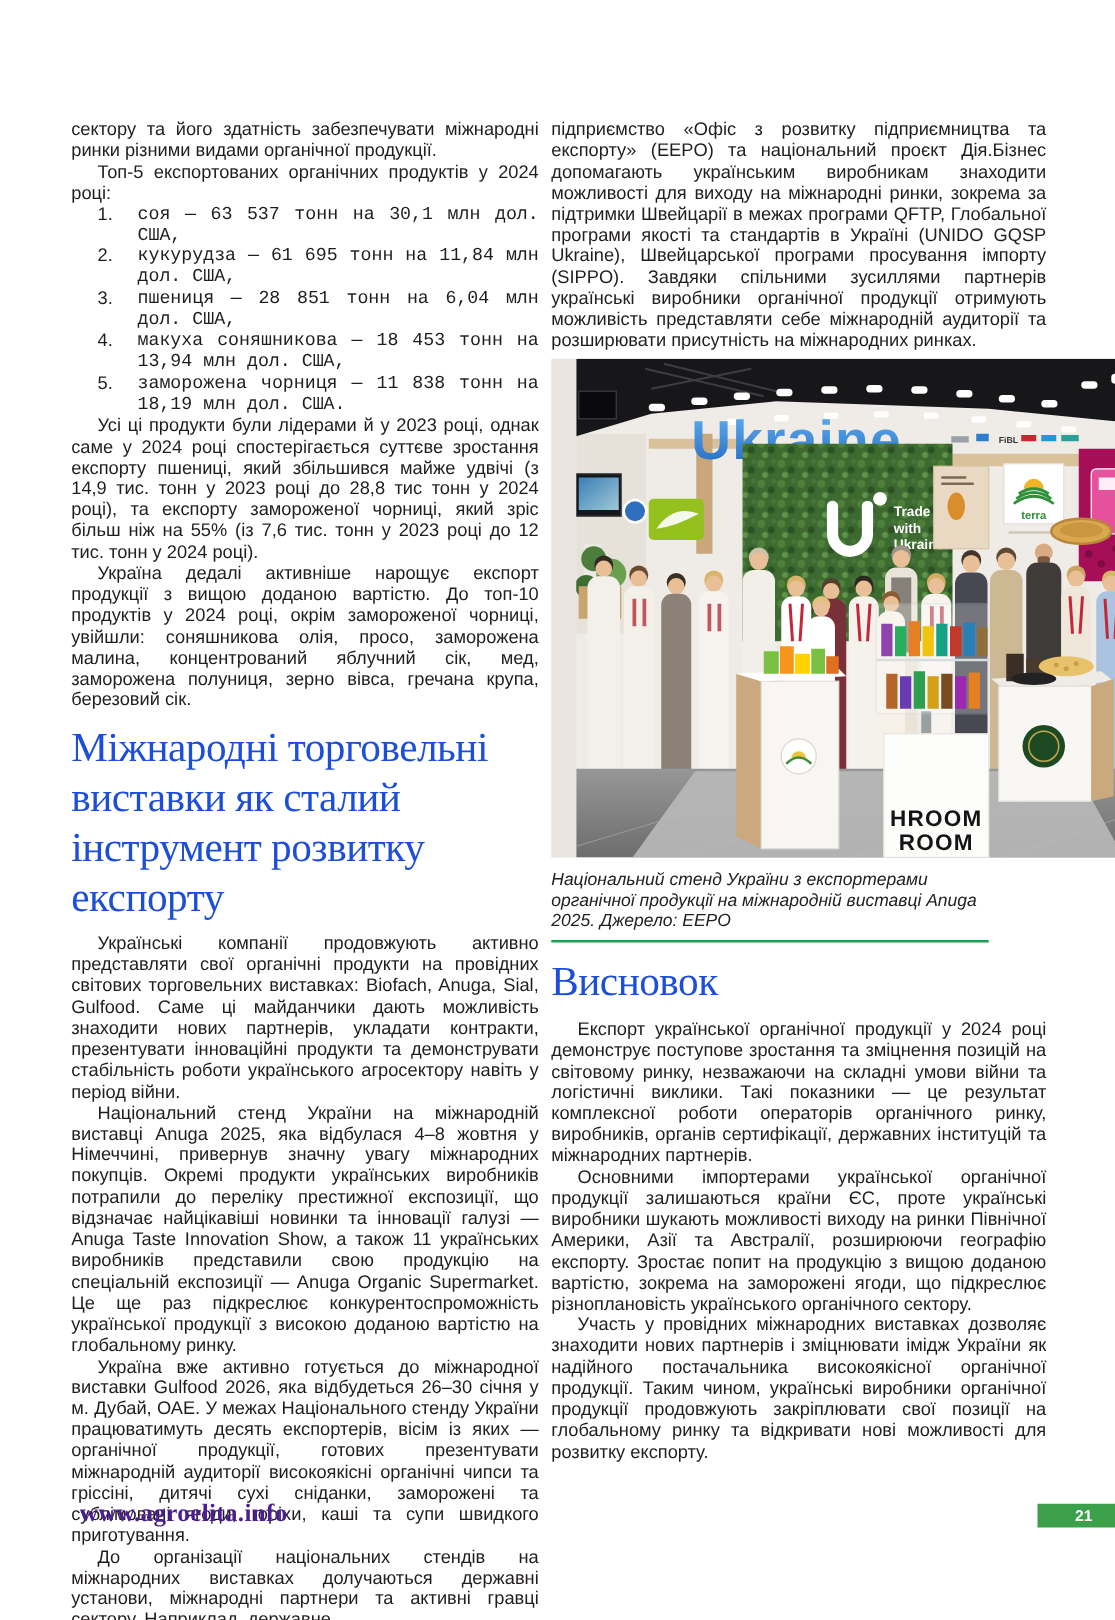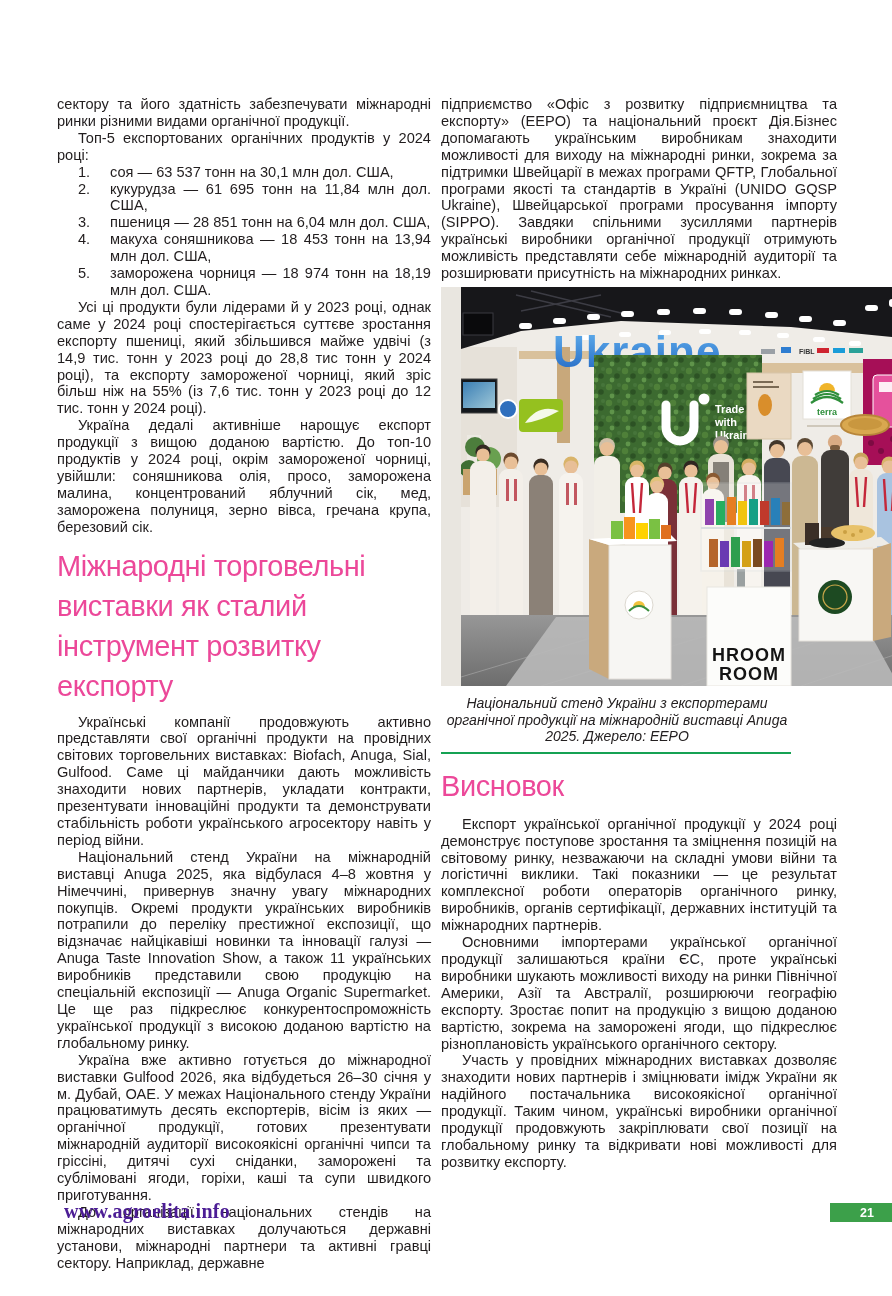--- a/index.html
+++ b/index.html
@@ -6,25 +6,25 @@
   .page{position:relative;width:892px;height:1296px;background:#fff;overflow:hidden;
         font-family:"Liberation Sans",sans-serif;color:#211d1e;border-radius:23px;}
   .col{position:absolute;top:96px;}
   .col-left{left:57px;width:374px;}
   .col-right{left:441px;width:396px;}
   p.body{margin:0;font-size:14.6px;line-height:16.9px;text-align:justify;}
   p.indent{text-indent:21px;}
   .list{margin:0;}
   .li{display:flex;padding-left:21px;font-size:14.6px;line-height:16.9px;}
   .li .num{width:32px;flex:none;}
-  .li .litext{flex:1;text-align:justify;}
-  h2.heading{margin:10px 0 8px 0;font-weight:300;color:#ec4899;
-             font-size:29px;line-height:40px;letter-spacing:-0.4px;}
+  .li .litext{flex:1;text-align:justify;font-family:Liberation Mono, monospace;}
+  h2.heading{margin:10px 0 8px 0;font-weight:300;color:#1d4ed8;
+             font-size:33px;line-height:40px;letter-spacing:-0.4px;font-family:Liberation Serif, serif;}
   .photo-wrap{position:relative;width:451px;height:399px;margin-top:5px;background:#e9e6e0;padding-left:20px;}
-  p.caption{margin:9px 0 0 0;width:352px;font-style:italic;font-size:14px;line-height:16.6px;color:#242021;text-align:center;}
+  p.caption{margin:9px 0 0 0;width:352px;font-style:italic;font-size:14px;line-height:16.6px;color:#242021;}
   .rule{width:350px;height:2px;background:#15a253;margin:7px 0 2px 0;}
   h2.h-visnovok{margin:12px 0 10px 0;}
   .footer-site{position:absolute;left:64px;top:1200px;font-family:"Liberation Serif",serif;
                font-weight:bold;font-size:20px;color:#4c1d95;letter-spacing:0.3px;}
   .page-badge{position:absolute;left:830px;top:1203px;width:74px;height:19px;background:#3ca04a;
               color:#fff;font-size:12.5px;font-weight:bold;display:flex;align-items:center;justify-content:center;}
   svg text{font-family:"Liberation Sans",sans-serif;}
 </style>
 </head>
 <body>
@@ -46,21 +46,21 @@
       <div class="li">
         <span class="num">3.</span>
         <span class="litext">пшениця — 28 851 тонн на 6,04 млн дол. США,</span>
       </div>
       <div class="li">
         <span class="num">4.</span>
         <span class="litext">макуха соняшникова — 18 453 тонн на 13,94 млн дол. США,</span>
       </div>
       <div class="li">
         <span class="num">5.</span>
-        <span class="litext">заморожена чорниця — 18 974 тонн на 18,19 млн дол. США.</span>
+        <span class="litext">заморожена чорниця — 11 838 тонн на 18,19 млн дол. США.</span>
       </div>
     </div>
     <p class="body indent">Усі ці продукти були лідерами й у 2023 році, однак саме у 2024 році спостерігається суттєве зростання експорту пшениці, який збільшився майже удвічі (з 14,9 тис. тонн у 2023 році до 28,8 тис тонн у 2024 році), та експорту замороженої чорниці, який зріс більш ніж на 55% (із 7,6 тис. тонн у 2023 році до 12 тис. тонн у 2024 році).</p>
     <p class="body indent">Україна дедалі активніше нарощує експорт продукції з вищою доданою вартістю. До топ-10 продуктів у 2024 році, окрім замороженої чорниці, увійшли: соняшникова олія, просо, заморожена малина, концентрований яблучний сік, мед, заморожена полуниця, зерно вівса, гречана крупа, березовий сік.</p>
     <h2 class="heading">Міжнародні торговельні виставки як сталий інструмент розвитку експорту</h2>
     <p class="body indent">Українські компанії продовжують активно представляти свої органічні продукти на провідних світових торговельних виставках: Biofach, Anuga, Sial, Gulfood. Саме ці майданчики дають можливість знаходити нових партнерів, укладати контракти, презентувати інноваційні продукти та демонструвати стабільність роботи українського агросектору навіть у період війни.</p>
     <p class="body indent">Національний стенд України на міжнародній виставці Anuga 2025, яка відбулася 4–8 жовтня у Німеччині, привернув значну увагу міжнародних покупців. Окремі продукти українських виробників потрапили до переліку престижної експозиції, що відзначає найцікавіші новинки та інновації галузі — Anuga Taste Innovation Show, а також 11 українських виробників представили свою продукцію на спеціальній експозиції — Anuga Organic Supermarket. Це ще раз підкреслює конкурентоспроможність української продукції з високою доданою вартістю на глобальному ринку.</p>
     <p class="body indent">Україна вже активно готується до міжнародної виставки Gulfood 2026, яка відбудеться 26–30 січня у м. Дубай, ОАЕ. У межах Національного стенду України працюватимуть десять експортерів, вісім із яких — органічної продукції, готових презентувати міжнародній аудиторії високоякісні органічні чипси та гріссіні, дитячі сухі сніданки, заморожені та сублімовані ягоди, горіхи, каші та супи швидкого приготування.</p>
     <p class="body indent">До організації національних стендів на міжнародних виставках долучаються державні установи, міжнародні партнери та активні гравці сектору. Наприклад, державне</p>
   </div>

